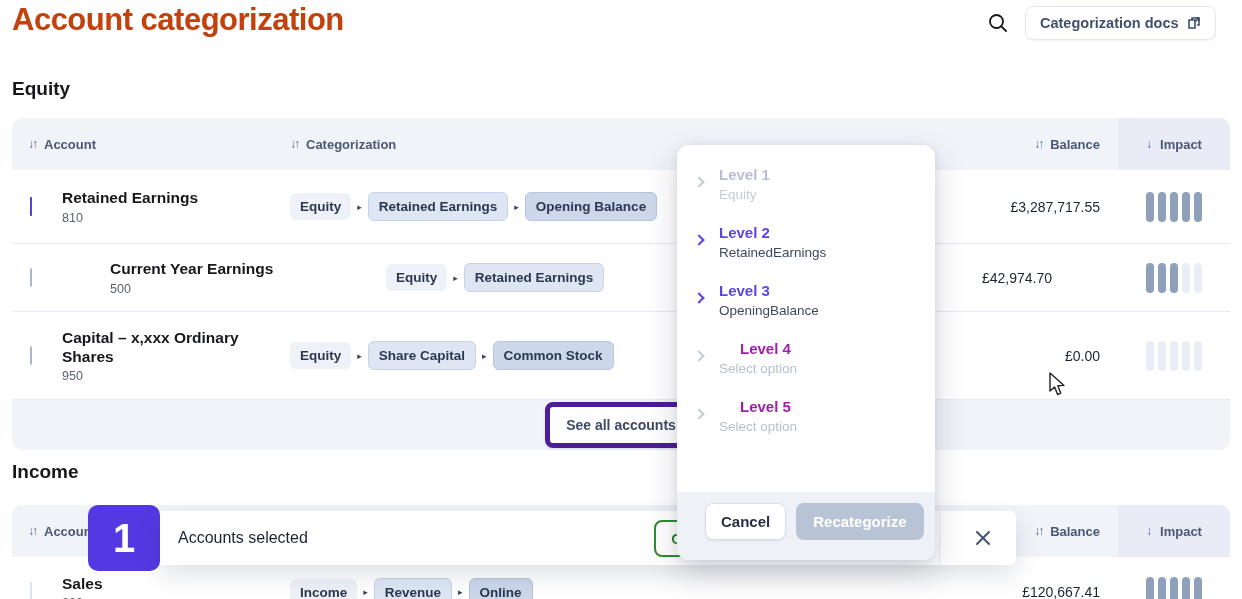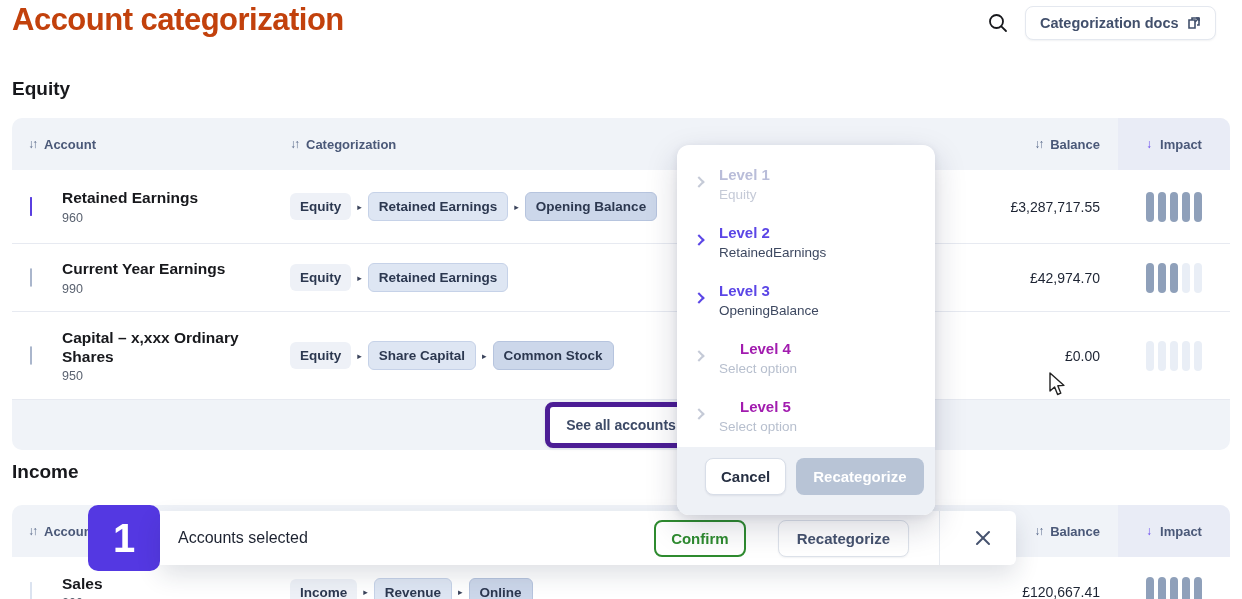--- a/index.html
+++ b/index.html
@@ -59,26 +59,26 @@
   .bars[data-impact="2"] .bar:nth-child(-n+2),
   .bars[data-impact="3"] .bar:nth-child(-n+3),
   .bars[data-impact="4"] .bar:nth-child(-n+4),
   .bars[data-impact="5"] .bar:nth-child(-n+5) { background:#8fa0ba; }
 
   .tfoot { height:50px; background:#f0f3f8; border-radius:0 0 10px 10px; display:flex; align-items:center; justify-content:center; }
   .see-all-btn { background:#fff; border:5px solid #4c1d95; border-radius:8px; padding:10px 16px;
     font-size:14px; font-weight:800; color:#3d4a66; box-shadow:0 1px 3px rgba(20,30,60,.10); cursor:pointer; }
 
   .r-h74 { height:74px; }
-  .r-h68 { height:68px; }
+  .r-h68 { height:68px;gap:48px; }
   .r-h88 { height:88px; }
   .r-h70 { height:70px; border-bottom:none; }
 
   
-  .popup { position:absolute; left:677px; top:145px; width:258px; height:370px; background:#fff; border-radius:12px;
+  .popup { position:absolute; left:677px; top:145px; width:258px; height:415px; background:#fff; border-radius:12px;
     box-shadow:0 12px 32px rgba(20,30,60,.18), 0 2px 8px rgba(20,30,60,.08); z-index:40; display:flex; flex-direction:column; }
   .levels { padding-top:12px; }
   .level { display:flex; align-items:flex-start; height:58px; padding:9px 16px 0 18px; cursor:pointer; }
   .chev { width:8px; height:8px; border-top:2px solid #c5cad7; border-right:2px solid #c5cad7; transform:rotate(45deg); margin-top:12px; margin-right:16px; flex:none; }
   .lvl-label { font-size:15px; font-weight:700; }
   .lvl-value { font-size:13.5px; margin-top:4px; }
   .level[data-state="muted"] .lvl-label { color:#b9bdd9; }
   .level[data-state="muted"] .lvl-value { color:#c5cad7; }
   .level[data-state="active"] .lvl-label { color:#5b46e6; }
   .level[data-state="active"] .lvl-value { color:#3d4860; }
@@ -147,21 +147,21 @@
       <div class="th th-impact">
         <span class="sort-ic active">↓</span>
         <span>Impact</span>
       </div>
     </div>
 
     <div class="row r-h74">
       <div class="col-check"><span class="checkbox" data-checked="true"></span></div>
       <div class="col-account">
         <div class="acct-name">Retained Earnings</div>
-        <div class="acct-code">960</div>
+        <div class="acct-code">810</div>
       </div>
       <div class="col-cat">
         <span class="tag lvl1">Equity</span>
         <span class="tag-sep">▸</span>
         <span class="tag lvl2">Retained Earnings</span>
         <span class="tag-sep">▸</span>
         <span class="tag lvl3">Opening Balance</span>
       </div>
       <div class="col-balance">£3,287,717.55</div>
       <div class="col-impact">
@@ -172,21 +172,21 @@
             <i class="bar"></i>
             <i class="bar"></i>
         </span>
       </div>
     </div>
 
     <div class="row r-h68">
       <div class="col-check"><span class="checkbox" data-checked="false"></span></div>
       <div class="col-account">
         <div class="acct-name">Current Year Earnings</div>
-        <div class="acct-code">990</div>
+        <div class="acct-code">500</div>
       </div>
       <div class="col-cat">
         <span class="tag lvl1">Equity</span>
         <span class="tag-sep">▸</span>
         <span class="tag lvl2">Retained Earnings</span>
       </div>
       <div class="col-balance">£42,974.70</div>
       <div class="col-impact">
         <span class="bars" data-impact="3">
           <i class="bar"></i>

